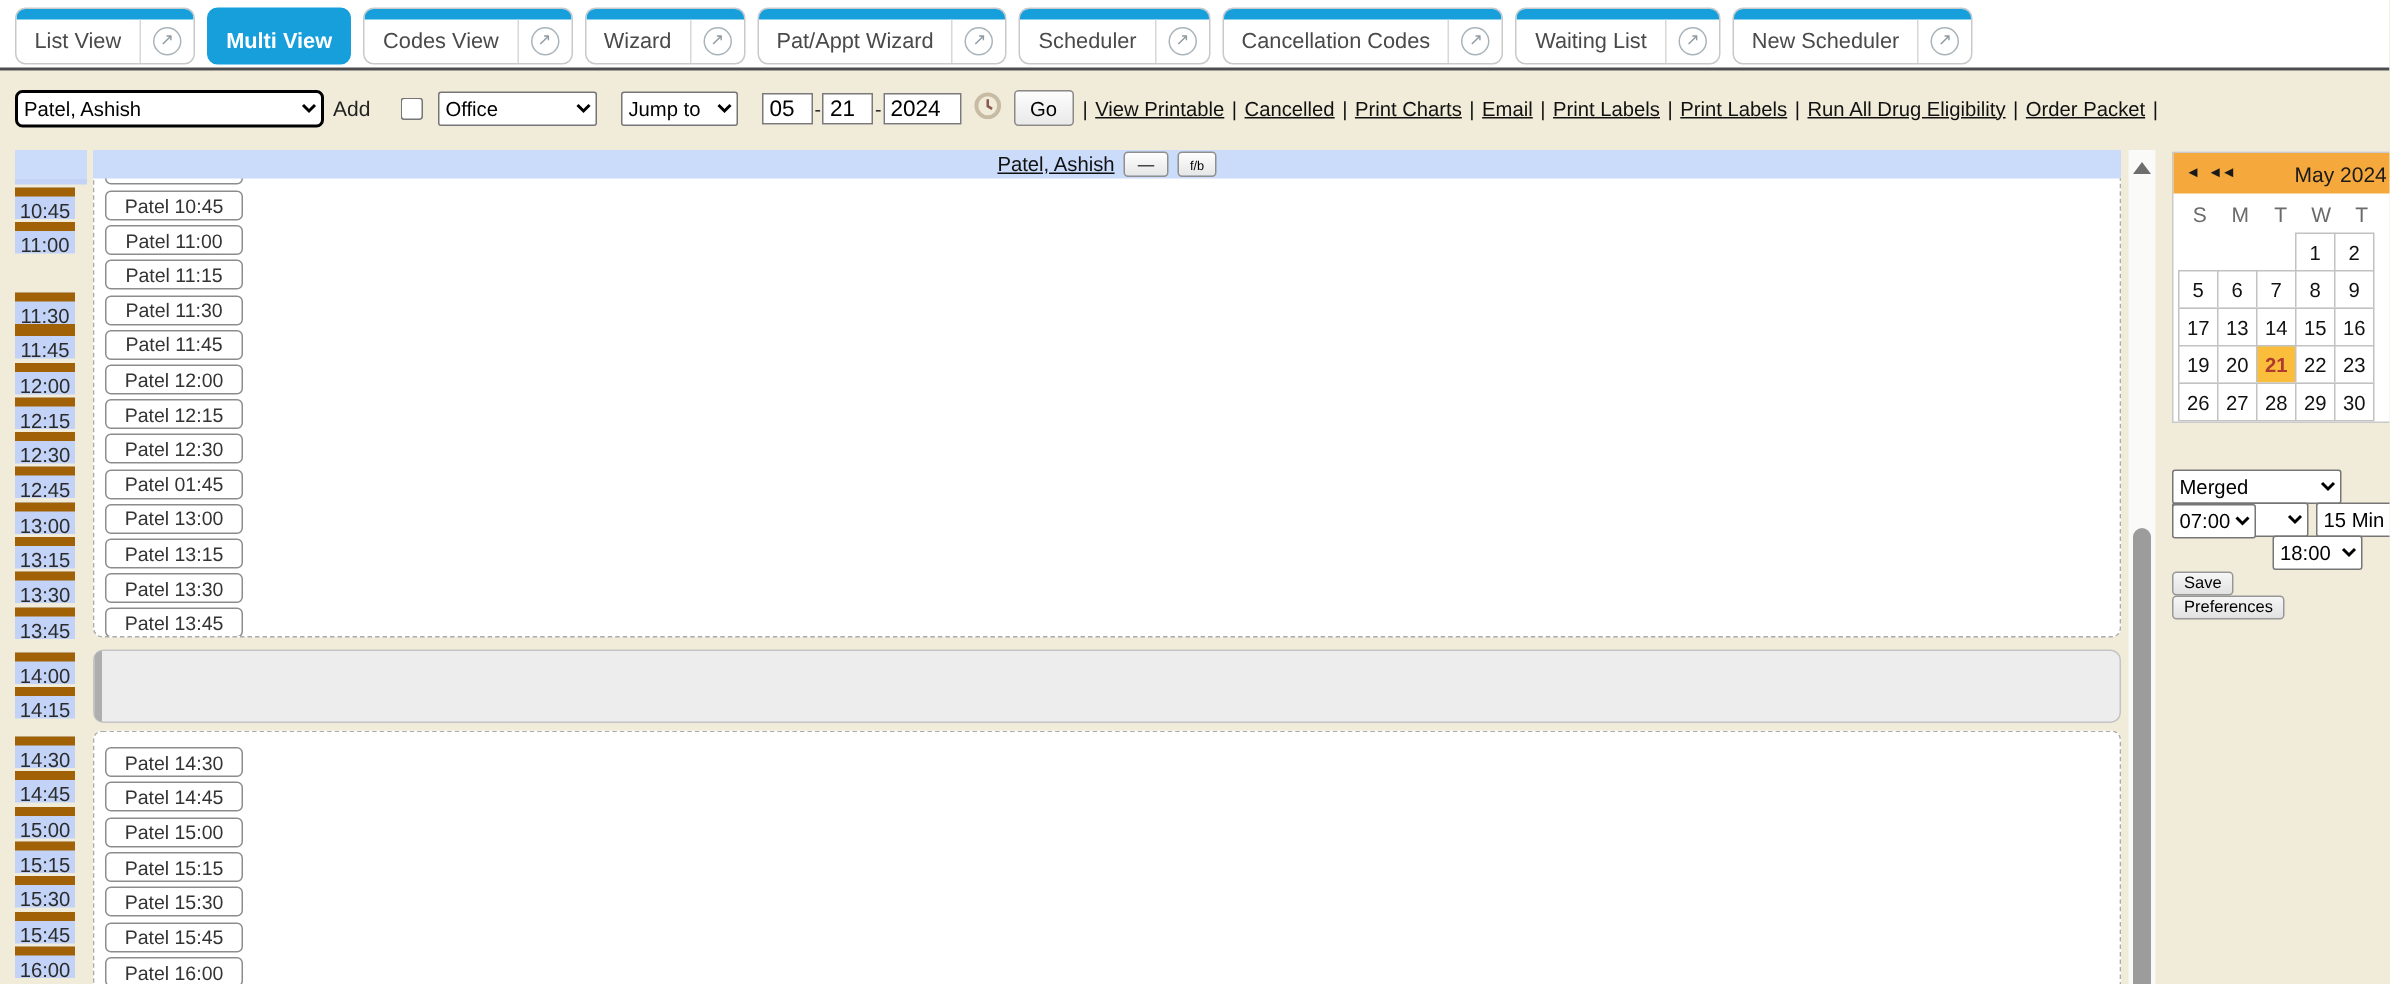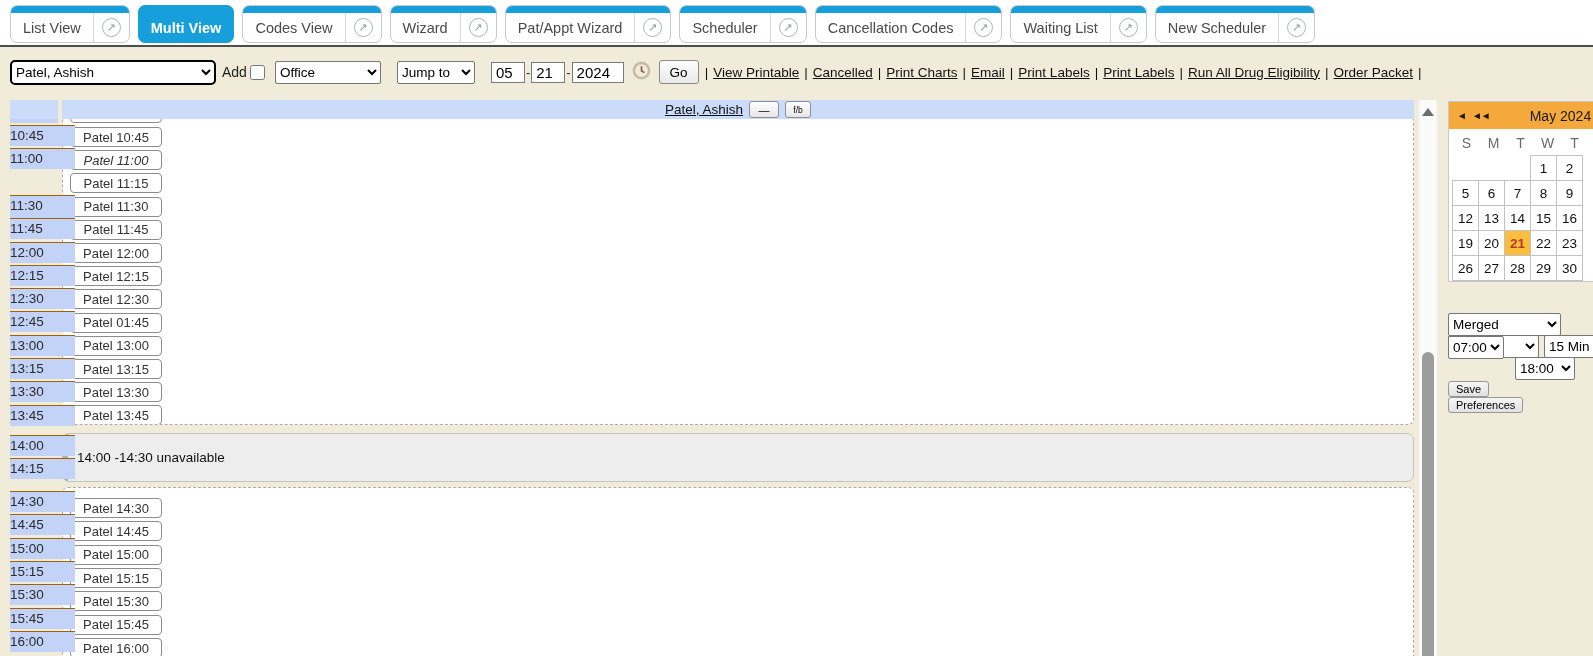--- a/index.html
+++ b/index.html
@@ -31,21 +31,21 @@
   .tab.active .tab-cap { background:#169FDB; }
   .tab.active .tab-label { color:#fff; font-weight:bold; }
 
   
   #toolbar {
     position:absolute; left:0; top:49px; width:1593px; height:46px;
     display:flex; align-items:center; padding-left:10px; background:#F1ECDA; white-space:nowrap;
   }
   select { font-family:"Liberation Sans", sans-serif; font-size:13.5px; background:#fff; border:1px solid #767676; border-radius:2px; height:23px; }
   #provider-select { width:206px; height:25px; border:2px solid #000; border-radius:5px; margin-right:6px; }
-  .add-label { font-size:14px; margin-right:3px; }
+  .add-label { font-size:14px; margin-right:20px; }
   #add-checkbox { width:15px; height:15px; margin:0 10px 0 0; }
   #office-select { width:106px; margin-right:16px; }
   #jumpto-select { width:78px; margin-right:16px; }
   .date-in { height:21px; border:1px solid #7a7a7a; font-size:15px; padding:0 4px; font-family:"Liberation Sans", sans-serif; }
   .w-mm { width:34px; } .w-dd { width:34px; } .w-yy { width:52px; }
   .dash { margin:0 1px; }
   #clock-icon { margin:0 8px; display:inline-block; }
   #go-button {
     height:24px; padding:0 10px; font-size:13.5px; border:1px solid #8a8a8a; border-radius:3px;
     background:linear-gradient(#fdfdfd,#e9e9e9); font-family:"Liberation Sans", sans-serif; cursor:pointer; margin-right:4px;
@@ -62,22 +62,22 @@
   }
   #provider-link { font-size:13.5px; color:#111; text-decoration:underline; cursor:pointer; }
   .hdr-btn {
     height:17px; border:1px solid #8f8f8f; border-radius:3px; background:linear-gradient(#fefefe,#e6e6e6);
     font-family:"Liberation Sans", sans-serif; cursor:pointer; line-height:10px; padding:0 6px;
   }
   #collapse-button { width:30px; font-size:11px; }
   #fb-button { width:26px; font-size:8.5px; }
 
   .time-cell {
-    position:absolute; left:10px; width:65px; height:21px; background:#C2D3F7;
-    border-top:1px solid #a16207; line-height:20px; font-size:13.5px; color:#2b2b2b; z-index:2;
+    position:absolute; left:10px; width:40px; height:21px; background:#C2D3F7;
+    border-top:6px solid #a16207; text-align:center; line-height:20px; font-size:13.5px; color:#2b2b2b; z-index:2;
   }
   .time-sliver { position:absolute; left:10px; width:48px; height:4px; background:#C2D3F7; z-index:2; }
 
   .slot-section {
     position:absolute; left:62px; width:1352px; background:#fff;
     border:1px dashed #ababab; border-radius:6px; overflow:hidden; z-index:1;
   }
   #section-morning { top:105px; height:320px; }
   #section-afternoon { top:487px; height:200px; }
   .slot-btn {
@@ -273,37 +273,36 @@
     <div class="time-cell" style="top: 537.6px;">15:00</div>
     <div class="time-cell" style="top: 560.9px;">15:15</div>
     <div class="time-cell" style="top: 584.2px;">15:30</div>
     <div class="time-cell" style="top: 607.5px;">15:45</div>
     <div class="time-cell" style="top: 630.8px;">16:00</div>
   </div>
 
 <div id="section-morning" class="slot-section">
   <button class="slot-btn slot-partial"></button>
 <button class="slot-btn" style="top: 21px;">Patel 10:45</button>
-    <button class="slot-btn" style="top: 44.2px; font-style: italic;">Patel 11:00</button>
+    <button class="slot-btn" style="top: 44.2px;">Patel 11:00</button>
     <button class="slot-btn" style="top: 67.4px;">Patel 11:15</button>
     <button class="slot-btn" style="top: 90.6px;">Patel 11:30</button>
     <button class="slot-btn" style="top: 113.8px;">Patel 11:45</button>
     <button class="slot-btn" style="top: 137px;">Patel 12:00</button>
     <button class="slot-btn" style="top: 160.2px;">Patel 12:15</button>
     <button class="slot-btn" style="top: 183.4px;">Patel 12:30</button>
     <button class="slot-btn" style="top: 206.6px;">Patel 01:45</button>
     <button class="slot-btn" style="top: 229.8px;">Patel 13:00</button>
     <button class="slot-btn" style="top: 253px;">Patel 13:15</button>
     <button class="slot-btn" style="top: 276.2px;">Patel 13:30</button>
     <button class="slot-btn" style="top: 299.4px;">Patel 13:45</button>
   </div>
 
 <div id="unavailable-block">
   <div id="unavailable-stripe"></div>
-  <div id="unavailable-text">14:00 -14:30 unavailable</div>
 </div>
 
 <div id="section-afternoon" class="slot-section">
     <button class="slot-btn" style="top: 10px;">Patel 14:30</button>
     <button class="slot-btn" style="top: 33.35px;">Patel 14:45</button>
     <button class="slot-btn" style="top: 56.7px;">Patel 15:00</button>
     <button class="slot-btn" style="top: 80.05px;">Patel 15:15</button>
     <button class="slot-btn" style="top: 103.4px;">Patel 15:30</button>
     <button class="slot-btn" style="top: 126.75px;">Patel 15:45</button>
     <button class="slot-btn" style="top: 150.1px;">Patel 16:00</button>
@@ -336,21 +335,21 @@
         <div class="cal-day">2</div>
       </div>
       <div class="cal-week">
         <div class="cal-day">5</div>
         <div class="cal-day">6</div>
         <div class="cal-day">7</div>
         <div class="cal-day">8</div>
         <div class="cal-day">9</div>
       </div>
       <div class="cal-week">
-        <div class="cal-day">12</div>
+        <div class="cal-day">17</div>
         <div class="cal-day">13</div>
         <div class="cal-day">14</div>
         <div class="cal-day">15</div>
         <div class="cal-day">16</div>
       </div>
       <div class="cal-week">
         <div class="cal-day">19</div>
         <div class="cal-day">20</div>
         <div class="cal-day selected">21</div>
         <div class="cal-day">22</div>

